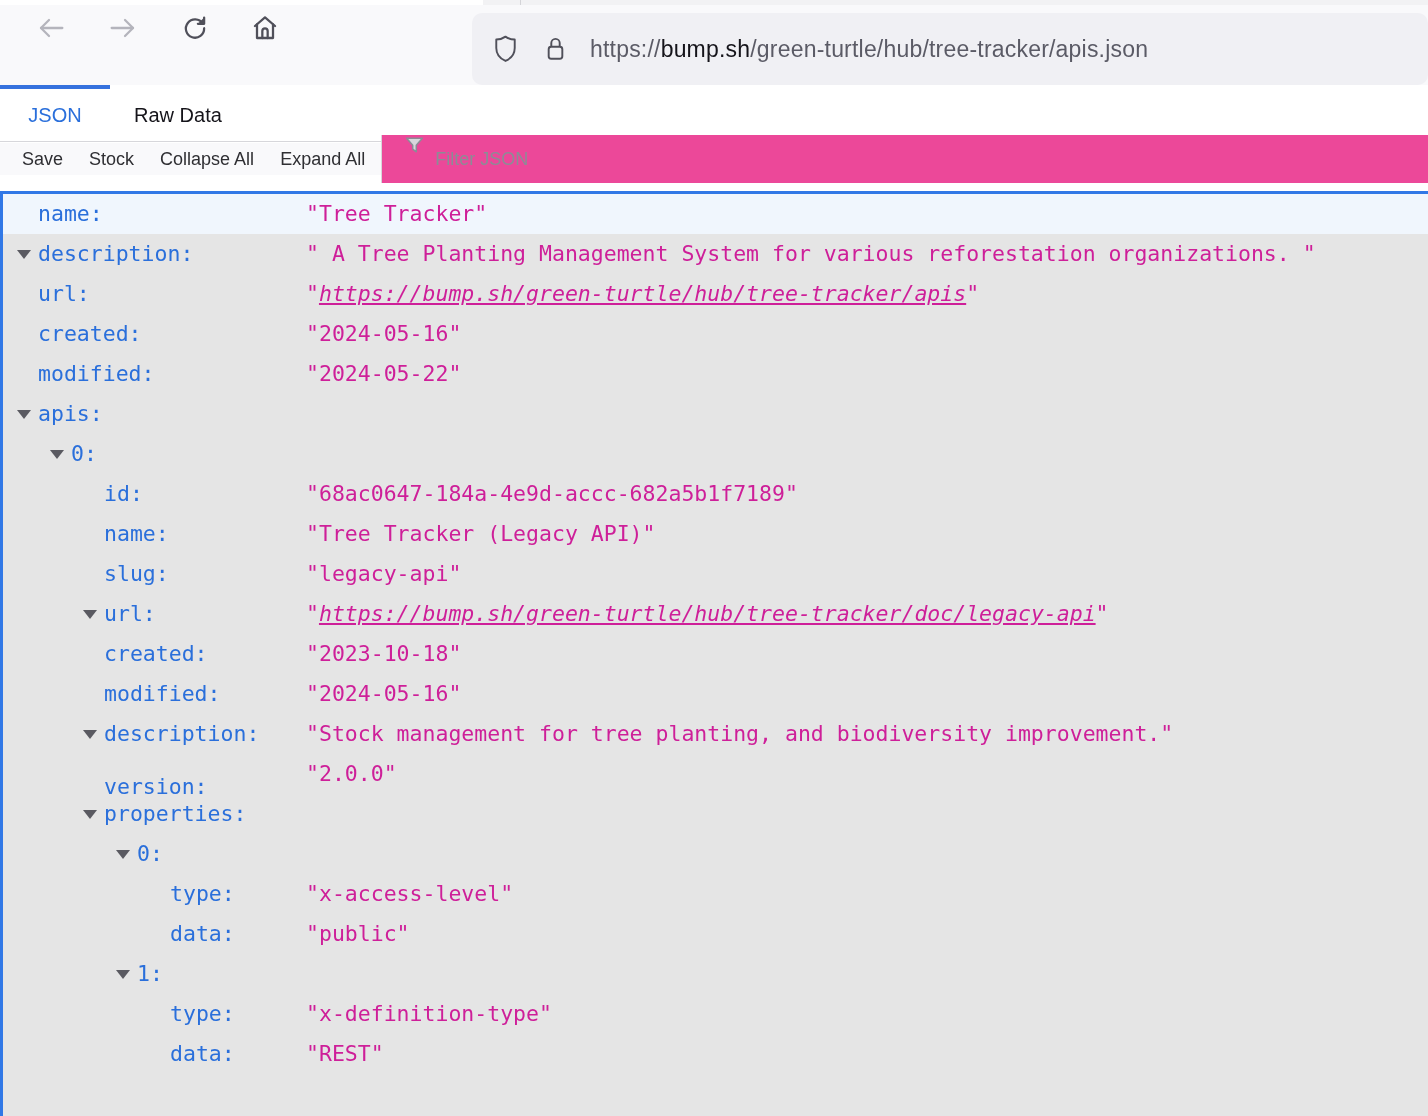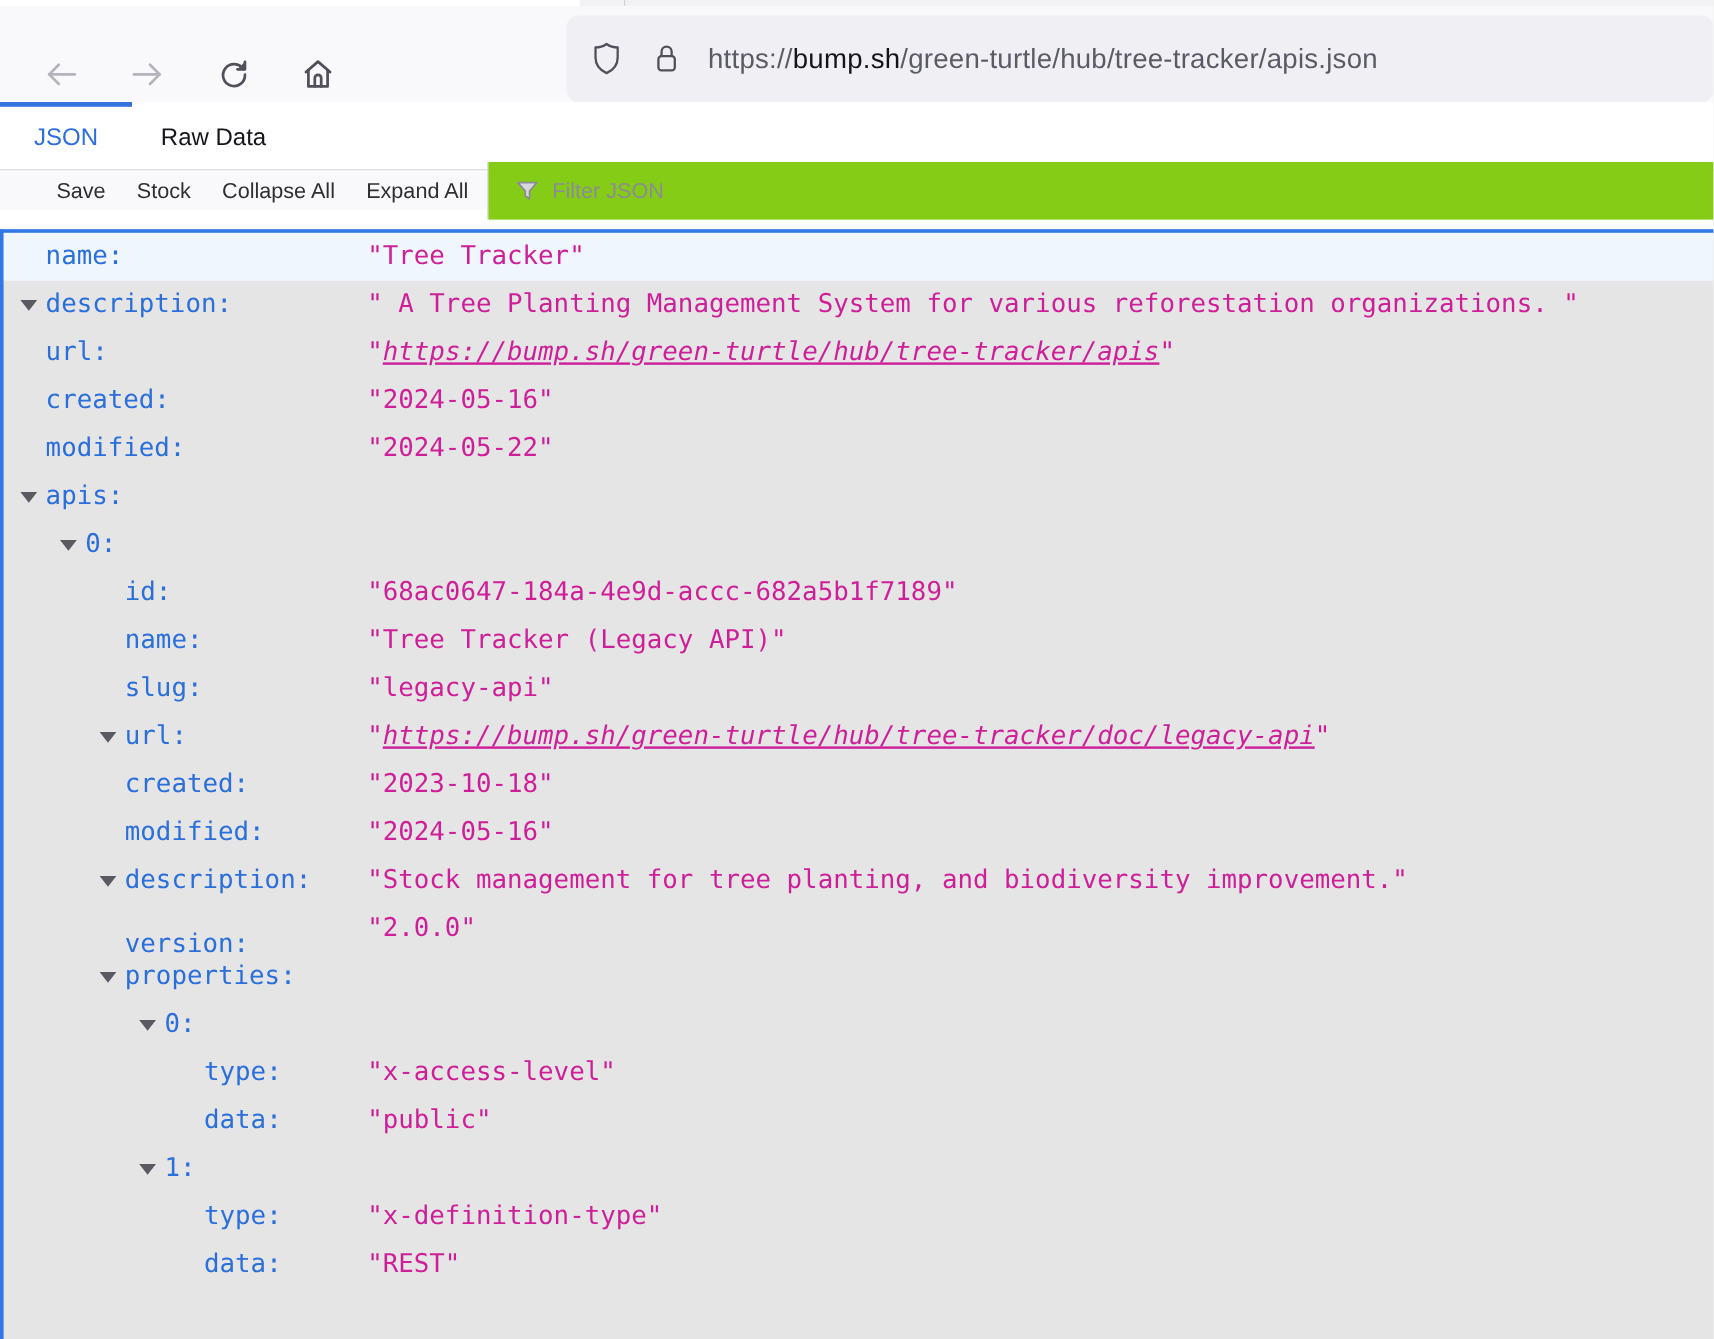--- a/index.html
+++ b/index.html
@@ -20,21 +20,21 @@
 
   
   .top-sliver { position: absolute; left: 0; top: 0; width: 1428px; height: 5px; background: #f2f2f4; }
   .top-sliver .active-tab-part { position: absolute; left: 0; top: 0; width: 483px; height: 5px; background: #ffffff; }
   .top-sliver .tab-divider { position: absolute; left: 520px; top: 0; width: 1px; height: 5px; background: #d4d4d8; }
 
   
   .nav-toolbar {
     position: absolute; left: 0; top: 5px; width: 1428px; height: 80px;
     background: var(--chrome-bg);
-    display: flex; align-items: flex-end;
+    display: flex; align-items: flex-start;
   }
   .nav-btn { border: none; background: transparent; width: 46px; height: 46px;
     display: flex; align-items: center; justify-content: center; border-radius: 6px; }
   .nav-btn.back    { margin-left: 28px; }
   .nav-btn.forward { margin-left: 26px; }
   .nav-btn.reload  { margin-left: 26px; }
   .nav-btn.home    { margin-left: 24px; }
 
   .url-bar {
     position: absolute; left: 472px; top: 8px; width: 956px; height: 72px;
@@ -56,30 +56,30 @@
   .tab {
     border: none; background: transparent; font-family: "Liberation Sans", sans-serif;
     font-size: 20px; color: #15141a; padding: 0 24px;
     border-top: 4px solid transparent; display: flex; align-items: center;
   }
   .tab.active { color: var(--accent); border-top-color: #3672de; min-width: 110px; justify-content: center; padding: 0 14px; }
 
   
   .action-toolbar {
     position: absolute; left: 0; top: 143px; width: 1428px; height: 32px;
-    background: var(--chrome-bg); display: flex; align-items: center; padding-left: 25px;
+    background: var(--chrome-bg); display: flex; align-items: center;
   }
   .tb-btn { border: none; background: transparent; font-family: "Liberation Sans", sans-serif;
     font-size: 18px; color: #2f2f33; padding: 0; }
   .tb-btn.save { margin-left: 22px; }
   .tb-btn.copy { margin-left: 26px; }
   .tb-btn.collapse { margin-left: 26px; }
   .tb-btn.expand { margin-left: 26px; }
   .tb-sep { width: 1px; height: 48px; background: #d7d7db; margin-left: 16px; }
-  .filter-area { flex: 1; height: 48px; background: #84cc16; display: flex; align-items: center; }
+  .filter-area { flex: 1; height: 48px; background: #ec4899; display: flex; }
   .filter-area .funnel { margin-left: 22px; }
   .filter-input { border: none; outline: none; background: transparent; flex: 1;
     font-family: "Liberation Sans", sans-serif; font-size: 18px; color: #2f2f33; margin-left: 10px; }
   .filter-input::placeholder { color: #8c8c96; opacity: 1; }
 
   
   .json-panel {
     position: absolute; left: 0; top: 191px; width: 1428px; height: 925px;
     background: #e5e5e5;
     border-top: 3px solid #3178e6; border-left: 3px solid #3178e6;

